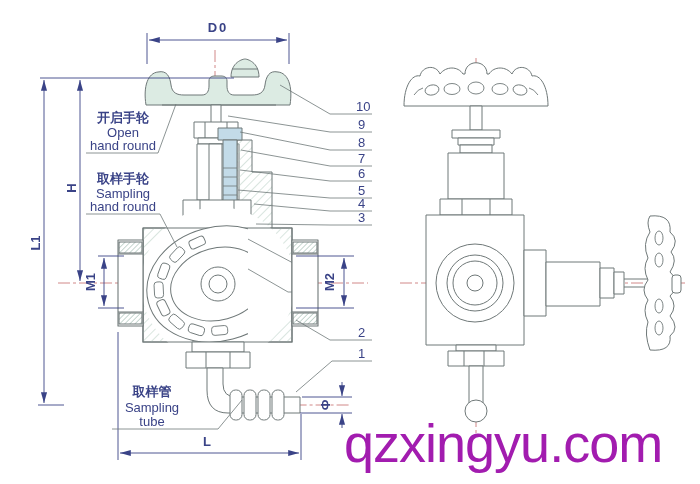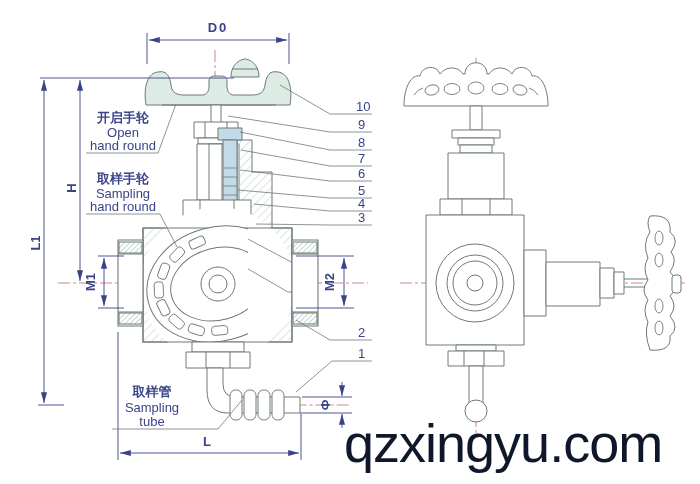--- a/index.html
+++ b/index.html
@@ -4,21 +4,21 @@
 <style>
   html,body{margin:0;padding:0;background:#fff;}
   #stage{position:relative;width:700px;height:484px;background:#ffffff;overflow:hidden;
          font-family:"Liberation Sans", sans-serif;border-radius:24px;}
   svg{position:absolute;left:0;top:0;}
   .dimtxt{font:700 13px "Liberation Sans",sans-serif;fill:#3a4387;}
   .caltxt-zh{font:600 13px "Liberation Sans",sans-serif;fill:#3a4387;}
   .caltxt-en{font:400 13px "Liberation Sans",sans-serif;fill:#3a4387;}
   .numtxt{font:400 13px "Liberation Sans",sans-serif;fill:#3a4387;}
   .watermark{position:absolute;left:344px;top:412px;font:400 54px "Liberation Sans",sans-serif;
-             color:#0f172a;letter-spacing:-1px;white-space:nowrap;}
+             color:#a21caf;letter-spacing:-1px;white-space:nowrap;}
 </style>
 </head>
 <body>
 
 <div id="stage">
 
 <svg width="700" height="484" viewBox="0 0 700 484">
   <defs>
     <marker id="arw" viewBox="0 0 12 8" refX="12" refY="4" markerWidth="12" markerHeight="8" orient="auto-start-reverse">
       <path d="M12,4 L0,0.6 L0,7.4 Z" fill="#3a4387"></path>

